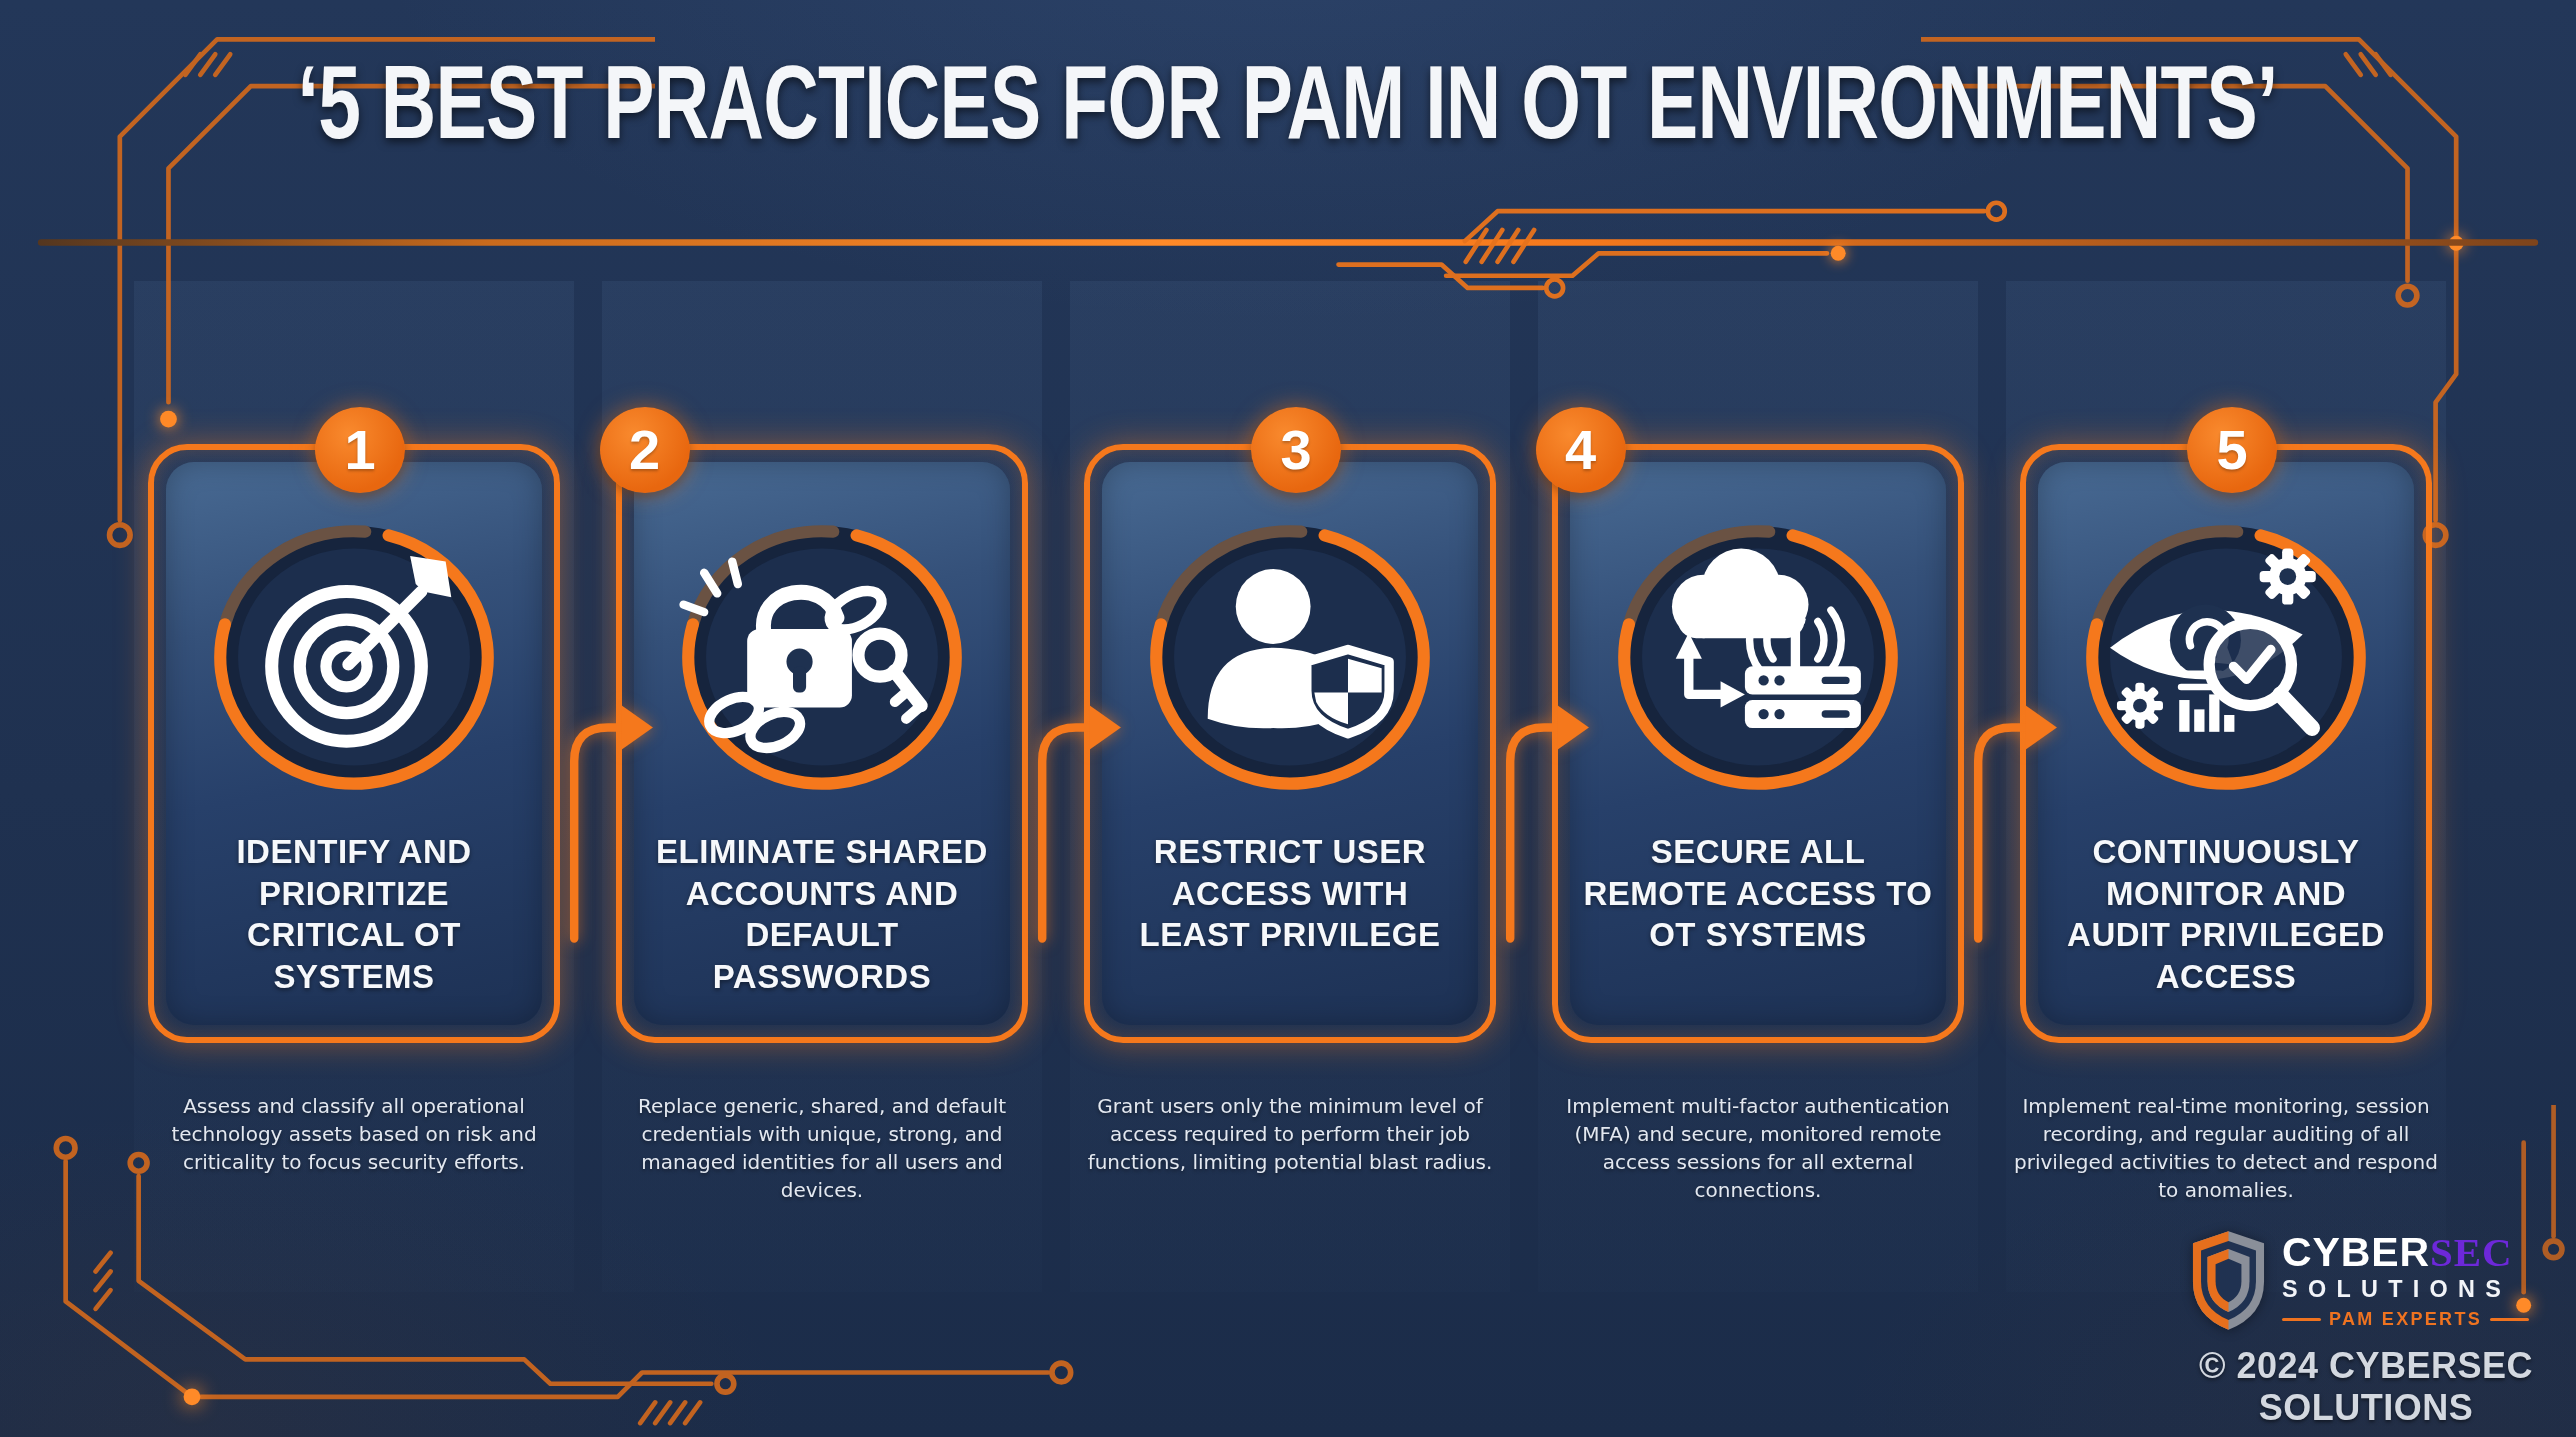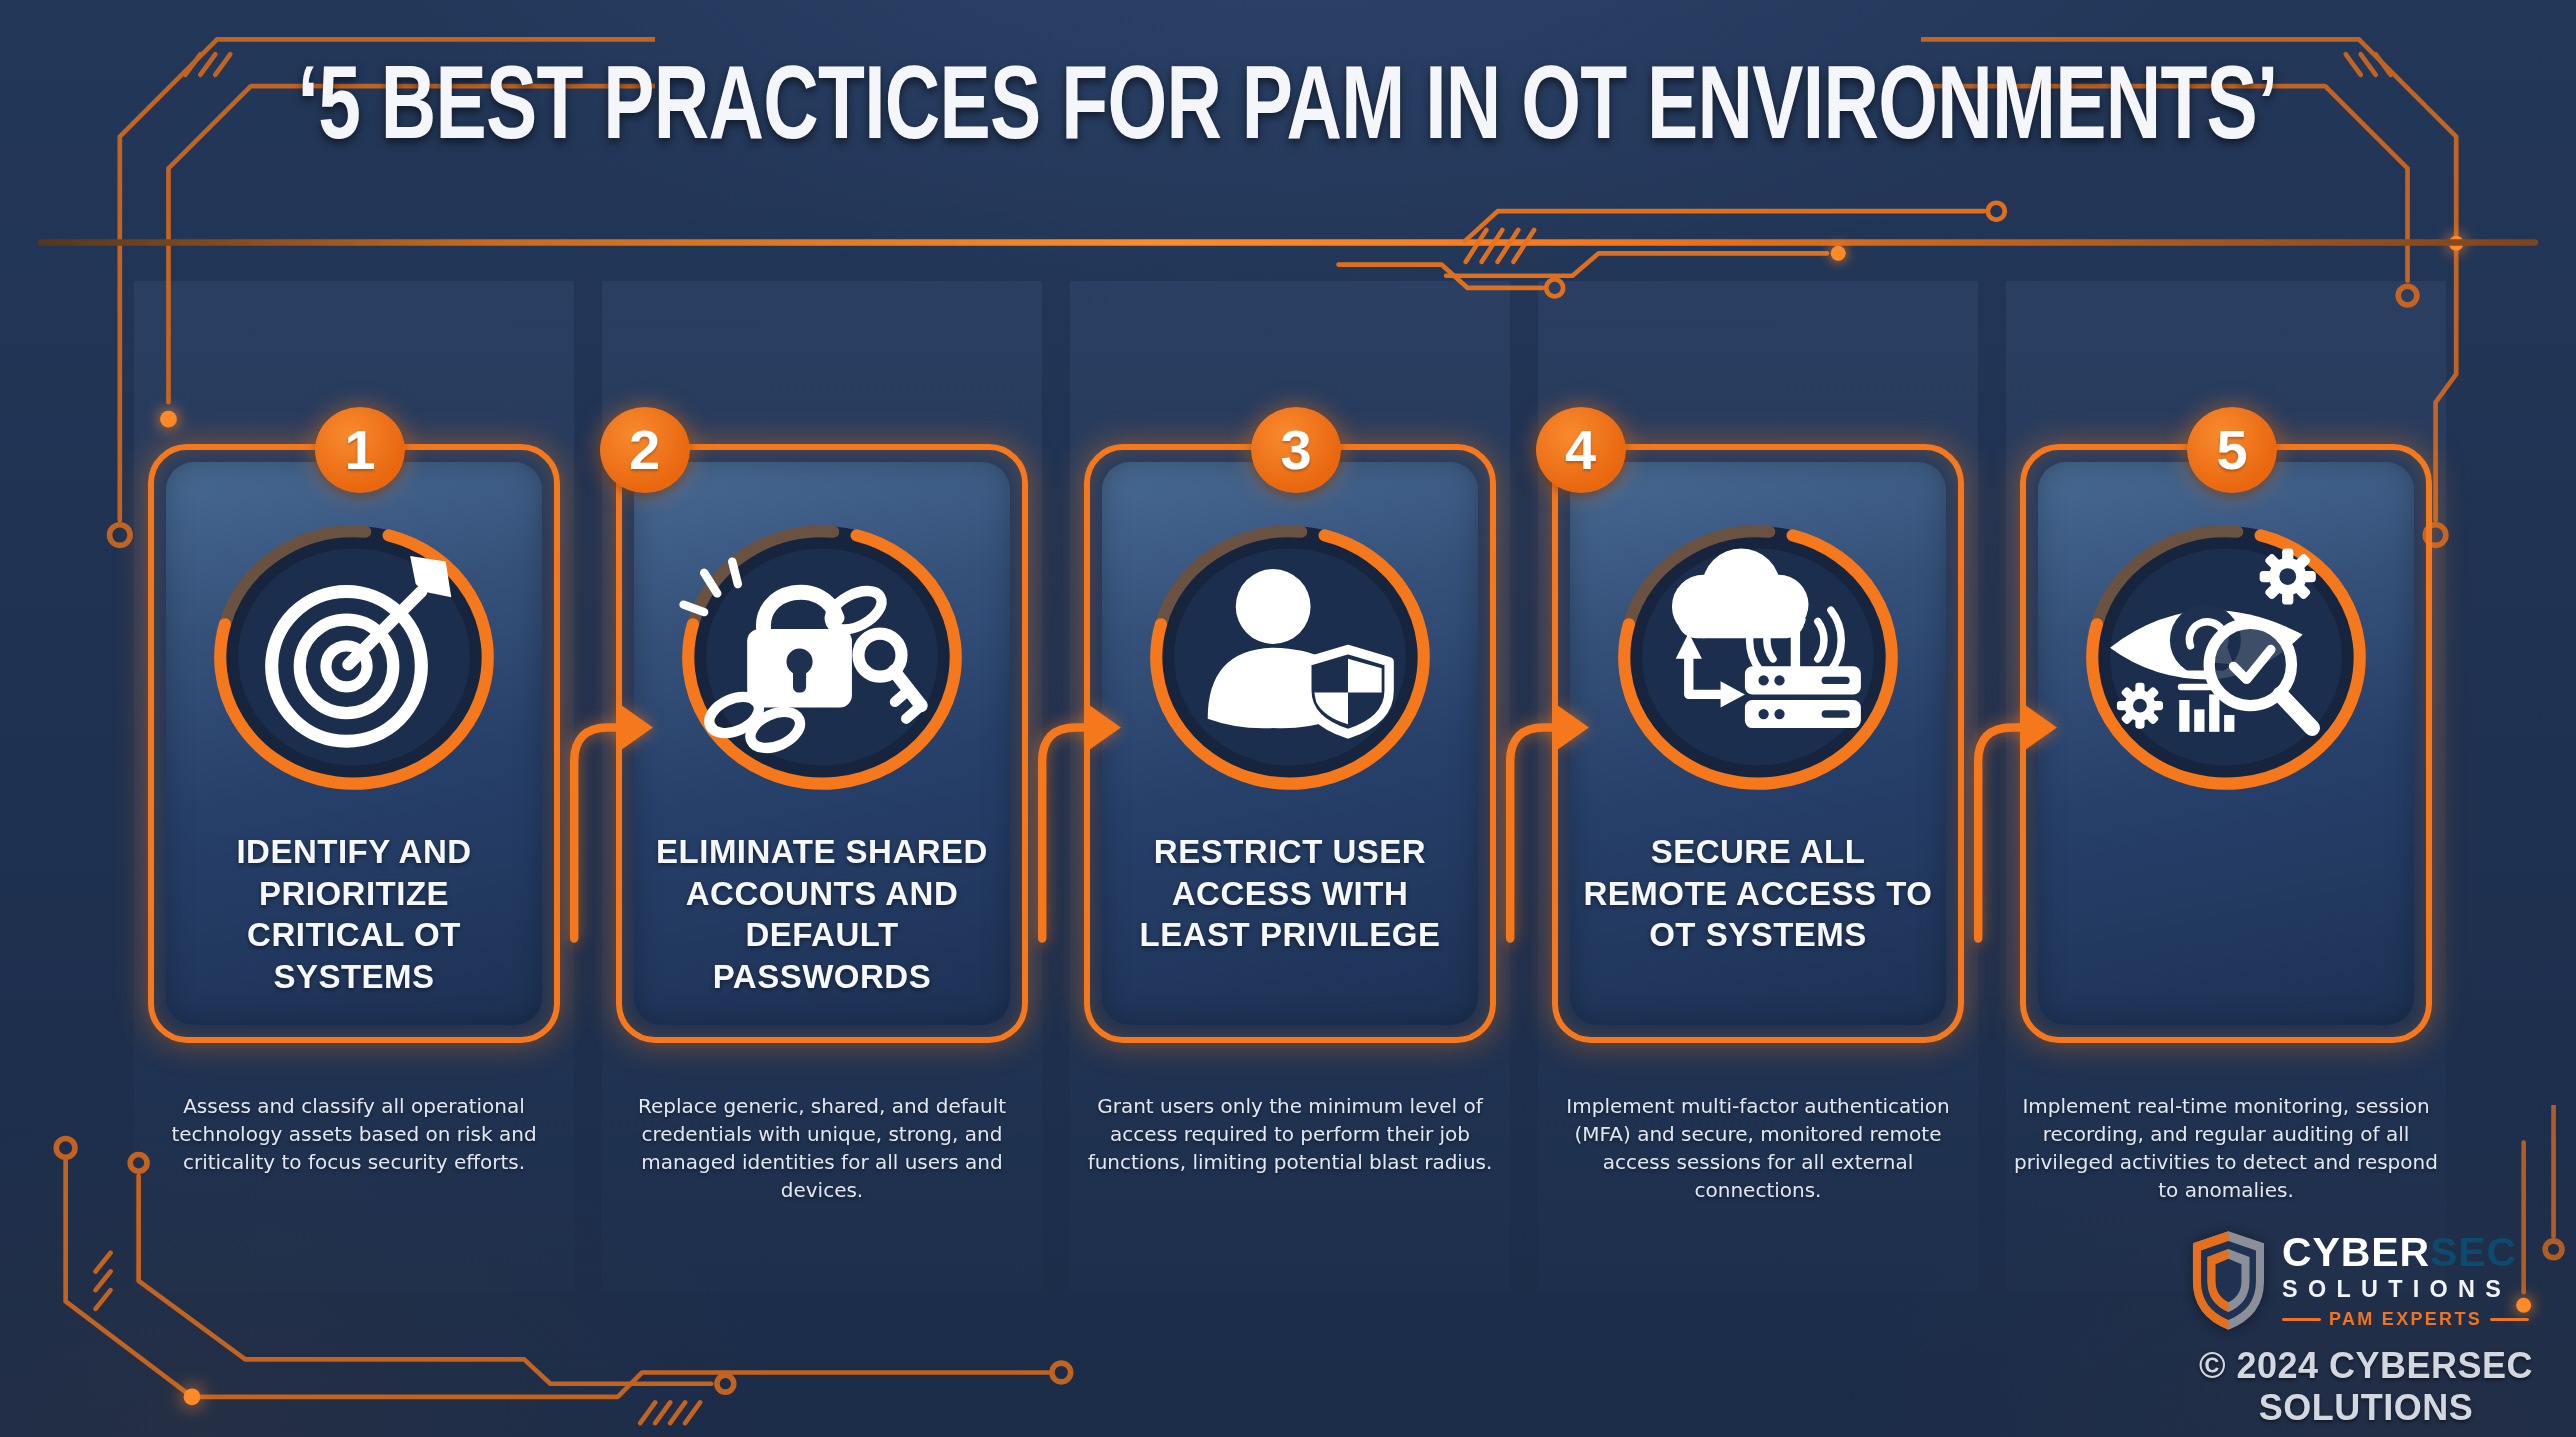--- a/index.html
+++ b/index.html
@@ -61,21 +61,21 @@
     margin:49px -11.2px 0 -11.2px;color:#e3e8f0;font-family:"DejaVu Sans",sans-serif;
     font-size:20px;line-height:1.4;text-align:center;text-shadow:0 1.9px 3.7px rgba(0,0,0,.4);
   }
   .connector{position:absolute;z-index:6;filter:drop-shadow(0 0 7.5px rgba(245,122,28,.6));}
   
   .footer-brand{position:absolute;right:32px;bottom:9.4px;width:356px;text-align:center;}
   .brand-row{display:flex;align-items:center;justify-content:flex-start;gap:13px;}
   .shield{width:81px;height:105px;flex:0 0 auto;filter:drop-shadow(0 1.9px 5.6px rgba(0,0,0,.4));}
   .brand-text{text-align:left;}
   .brand-name{font-weight:700;font-size:41px;letter-spacing:0.9px;color:#fff;line-height:1;}
-  .brand-name .accent{color:#0c4a6e;}
+  .brand-name .accent{color:#6d28d9;font-family:Liberation Serif, serif;}
   .brand-sub{margin-top:5.6px;font-weight:700;font-size:23.4px;color:#f2f4f8;letter-spacing:10.3px;line-height:1;}
   .brand-tagline{margin-top:7.5px;display:flex;align-items:center;gap:8px;}
   .brand-tagline .line{height:2.8px;width:39px;background:#ef7320;border-radius:1.9px;}
   .brand-tagline .tag{color:#ef7320;font-weight:700;font-size:18px;letter-spacing:2.3px;}
   .copyright{margin-top:11.2px;color:#d3d8e0;font-weight:700;font-size:36px;letter-spacing:0.5px;
     text-shadow:0 1.9px 3.7px rgba(0,0,0,.5);}
   .wht{fill:#ffffff;} .drk{fill:#1e3150;}
   .istroke{stroke:#ffffff;fill:none;stroke-linecap:round;stroke-linejoin:round;}
 </style>
 </head>
@@ -324,20 +324,21 @@
             <line x1="122" y1="192" x2="156" y2="192" class="istroke" stroke-width="7"></line>
             <rect x="120" y="206" width="11" height="34" class="wht"></rect>
             <rect x="136" y="216" width="11" height="24" class="wht"></rect>
             <rect x="152" y="200" width="11" height="40" class="wht"></rect>
             <rect x="168" y="222" width="11" height="18" class="wht"></rect>
             <circle cx="196" cy="168" r="44" fill="#1c2e4dd9" stroke="#ffffff" stroke-width="12"></circle>
             <path d="M178 170 L192 184 L218 152" class="istroke" stroke-width="10"></path>
             <line x1="228" y1="200" x2="262" y2="236" class="istroke" stroke-width="17"></line>
           </g>
         </svg>
+        <h2 class="card-title">CONTINUOUSLY MONITOR AND AUDIT PRIVILEGED ACCESS</h2>
       </div>
     </div>
     <p class="desc">Implement real-time monitoring, session recording, and regular auditing of all privileged activities to detect and respond to anomalies.</p>
   </div>
 </div>
 
 <svg class="connector" style="left:546px;top:646px" width="122" height="300" viewBox="0 0 130 320">
   <path d="M30 312 V123 Q30 87 66 87 H84" stroke="#f5781c" stroke-width="9" fill="none" stroke-linecap="round"></path>
   <polygon points="80,63 80,111 114,87" fill="#f5781c"></polygon>
 </svg>

